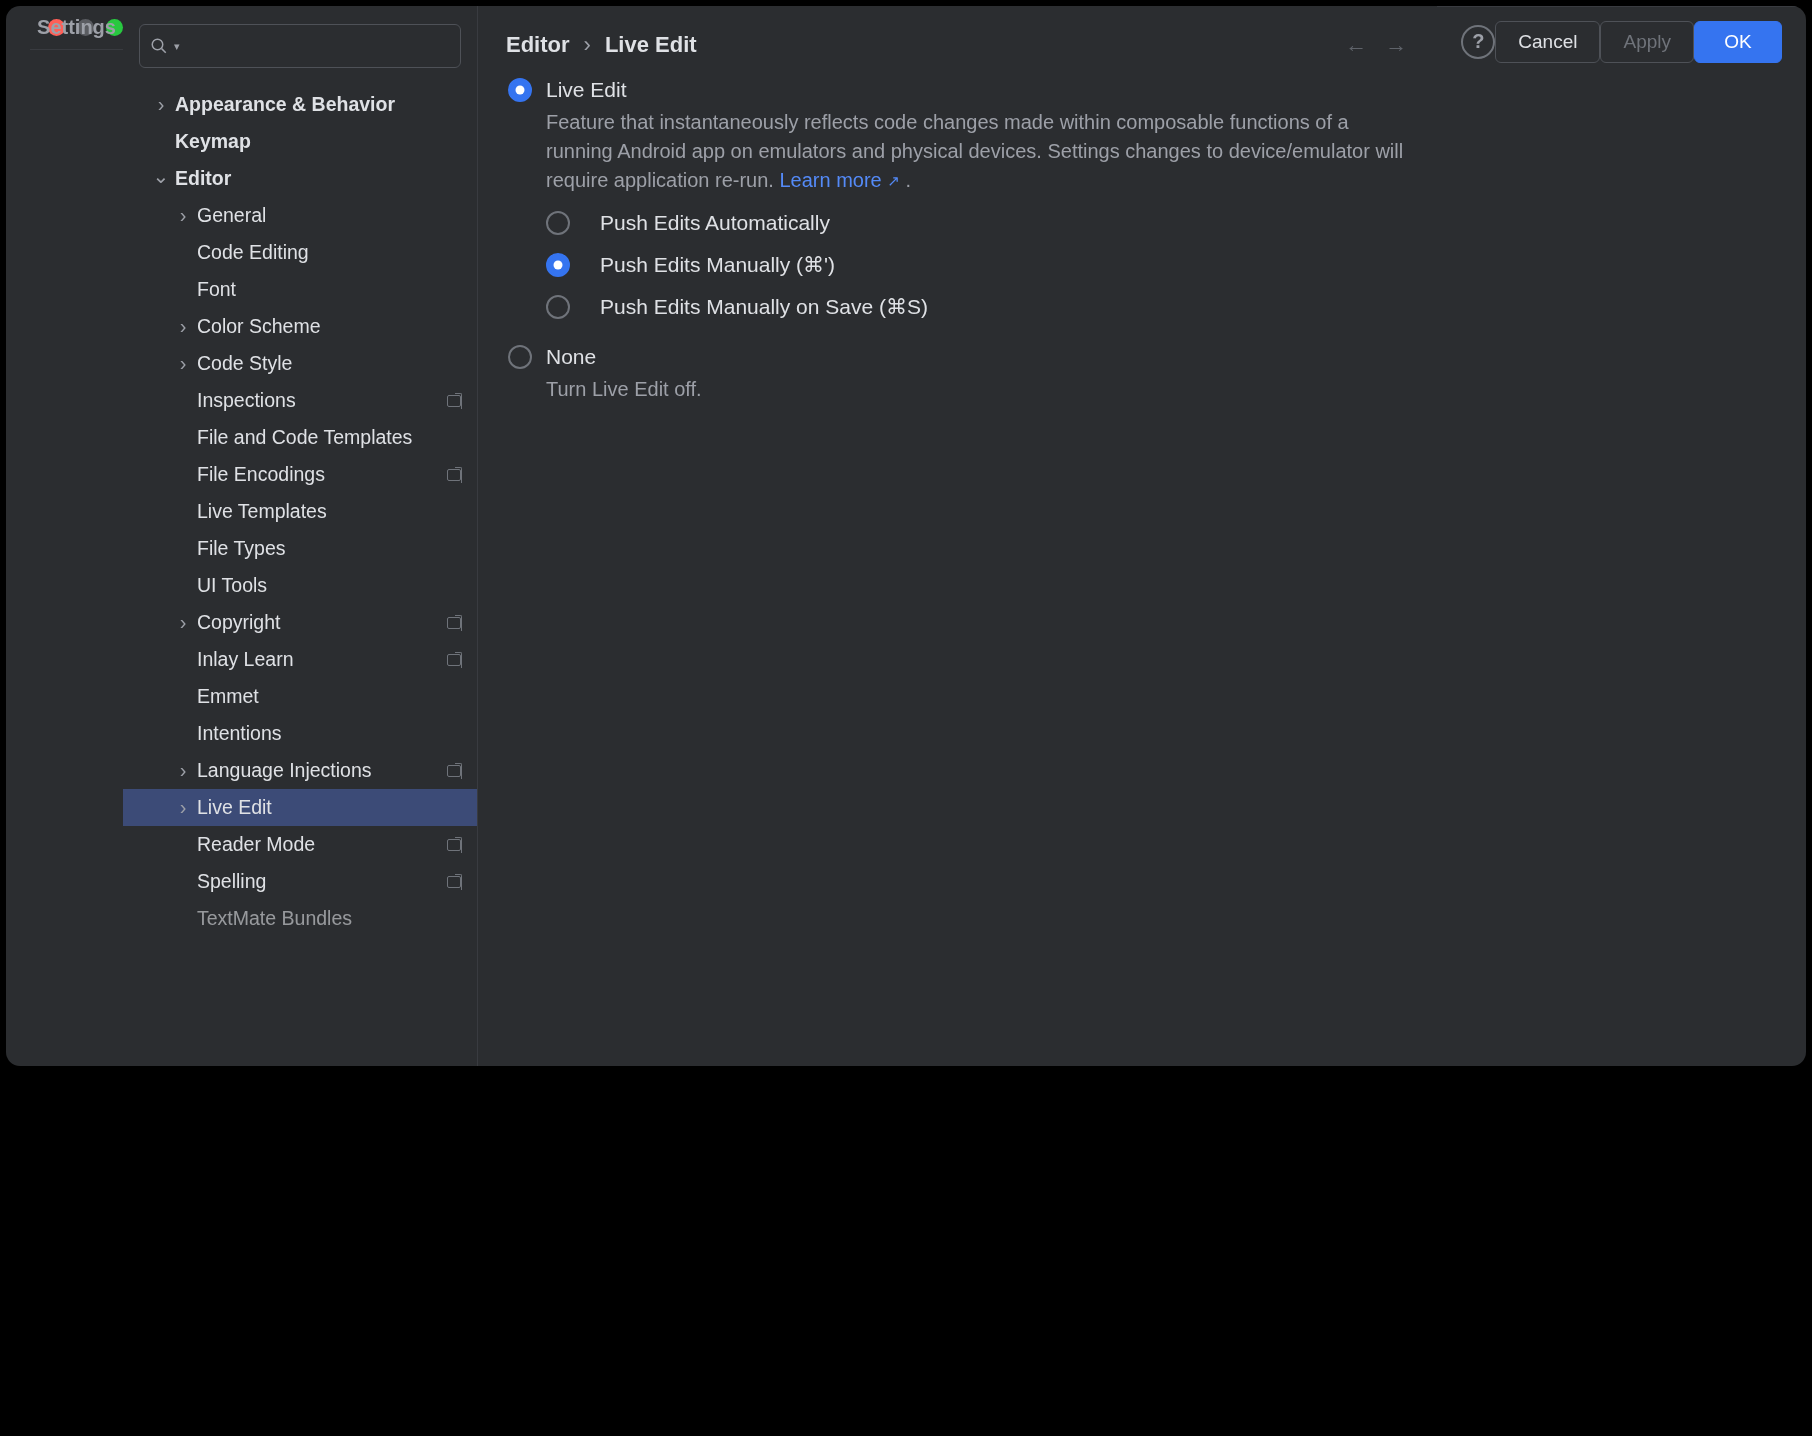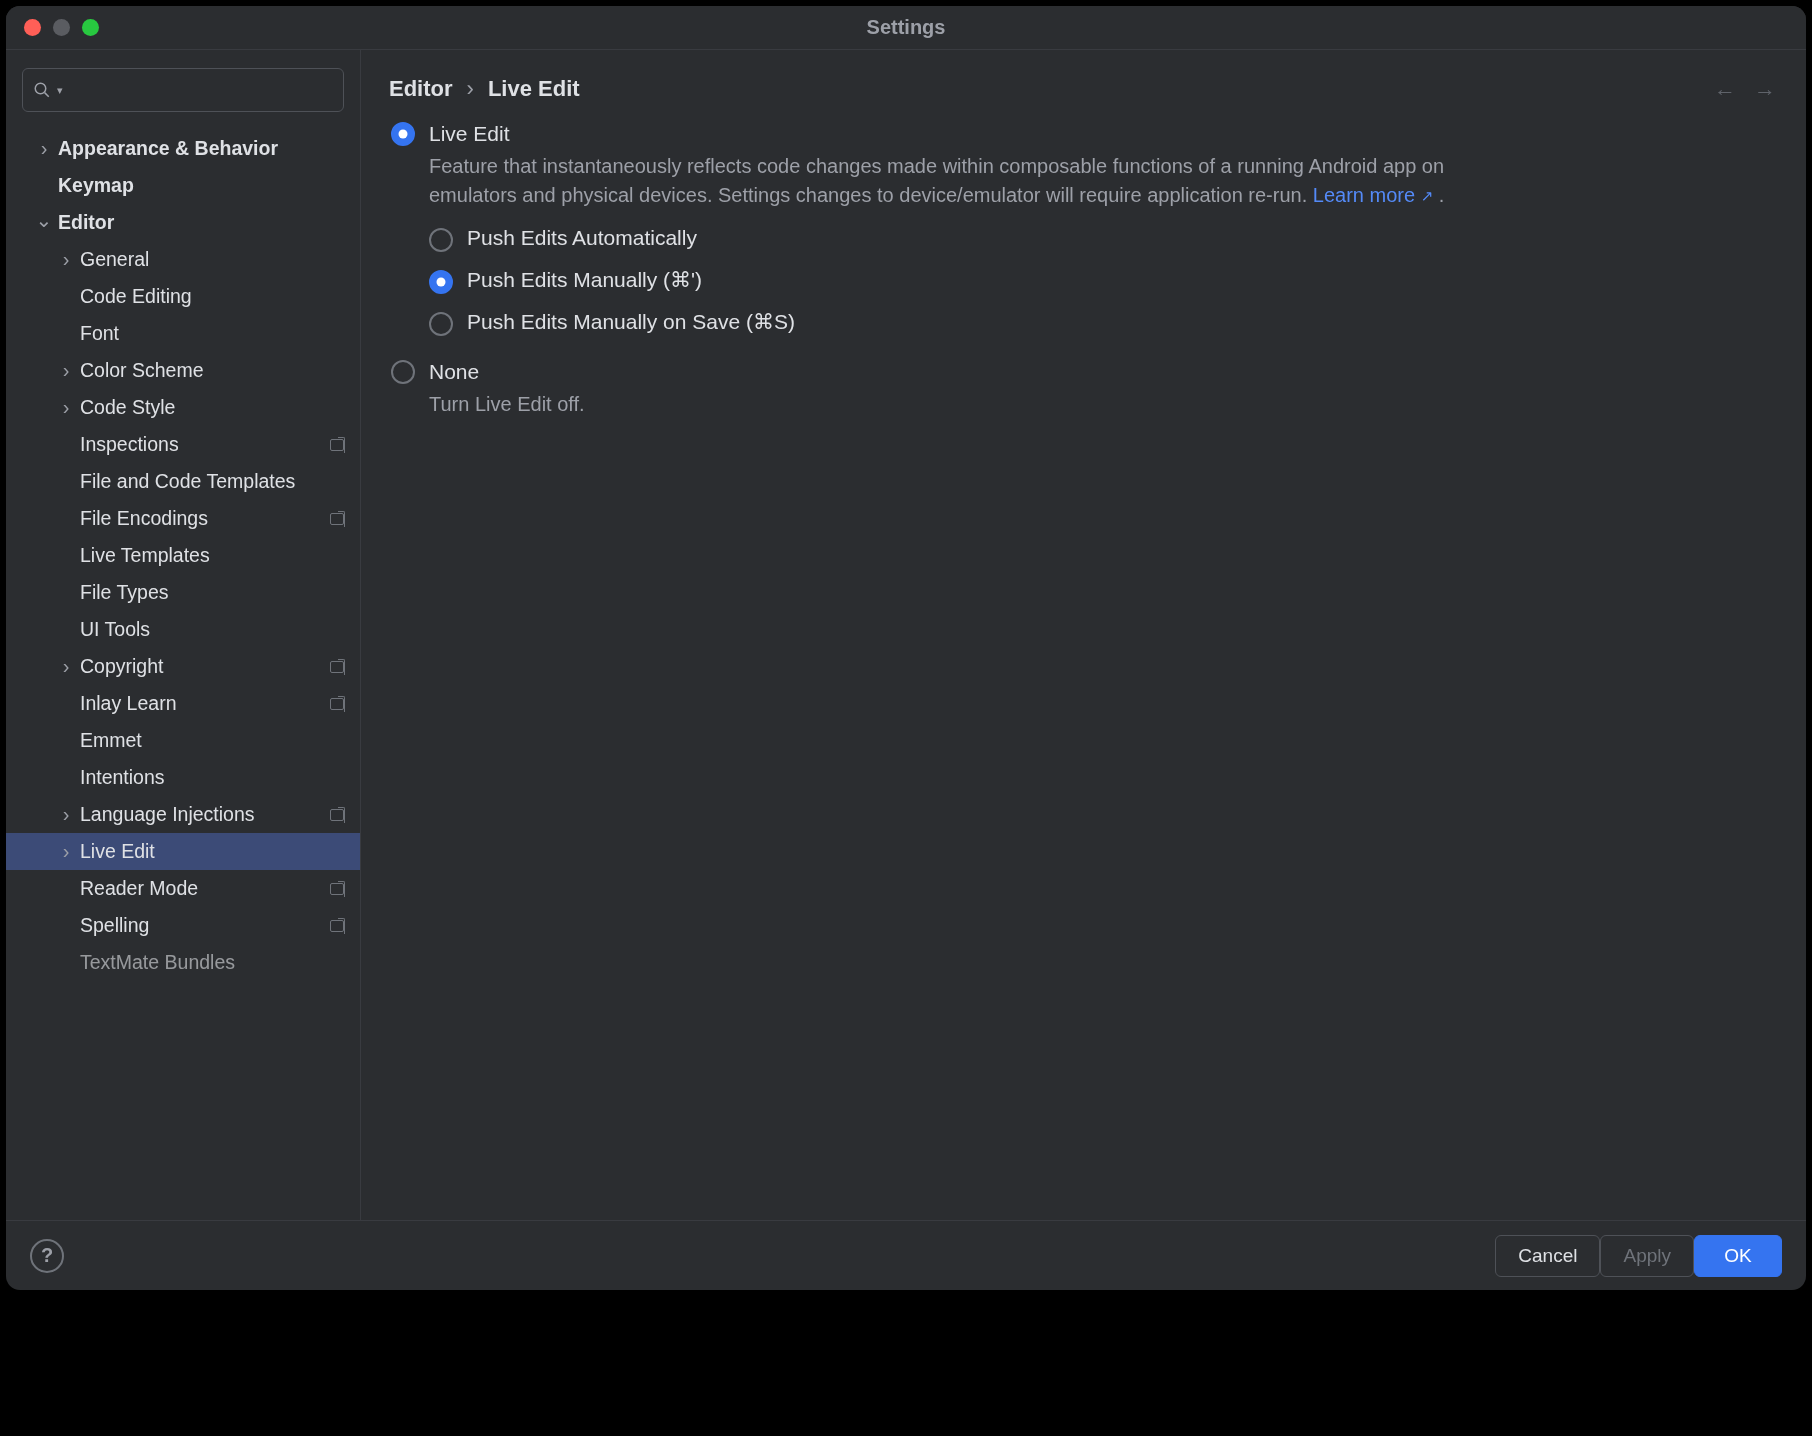--- a/index.html
+++ b/index.html
@@ -22,26 +22,27 @@
     width: 1812px; height: 1436px;
     background: #000;
     font-family: -apple-system, "Segoe UI", "Helvetica Neue", Arial, sans-serif;
     font-size: 19.5px;
     color: var(--text);
     overflow: hidden;
   }
   .window {
     position: absolute;
     left: 6px; top: 6px;
-    width: 1800px; height: 1284px;
+    width: 1800px; height: 1060px;
     background: var(--bg);
     border-radius: 14px;
     overflow: hidden;
     display: flex;
-    flex-direction: column;
+    flex-direction: row;
+    padding-left: 24px;
   }
 
   
   .titlebar {
     height: 44px;
     background: var(--bg-titlebar);
     display: flex;
     align-items: center;
     position: relative;
     border-bottom: 1px solid var(--border);
@@ -228,22 +229,22 @@
   .opt-desc .ext { font-size: 15px; vertical-align: 1px; }
 
   .sub-options {
     margin: 14px 0 22px 38px;
     display: flex;
     flex-direction: column;
     gap: 14px;
   }
   .sub-row {
     display: flex;
-    align-items: flex-end;
-    gap: 14px;
+    align-items: flex-start;
+    gap: 30px;
   }
 
   
   .footer {
     height: 70px;
     border-top: 1px solid var(--border);
     display: flex;
     align-items: center;
     padding: 0 24px;
   }

